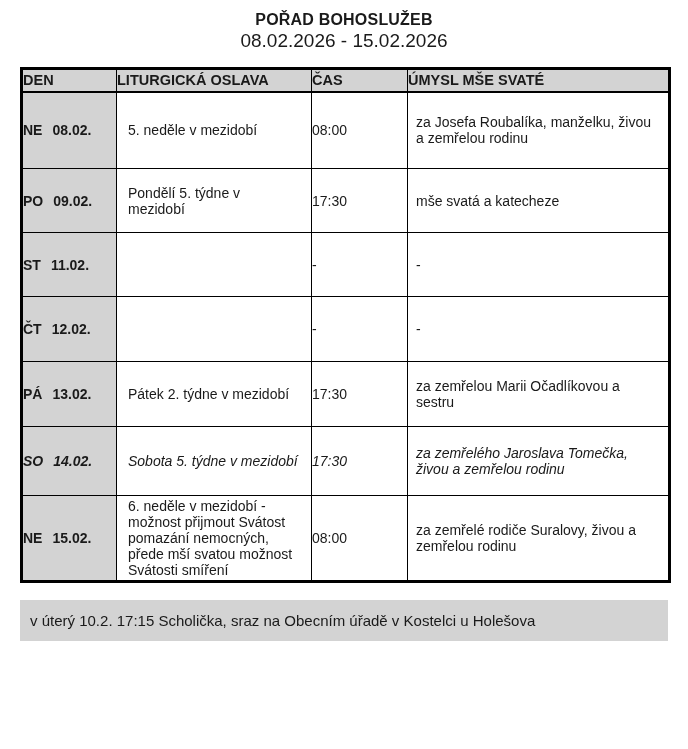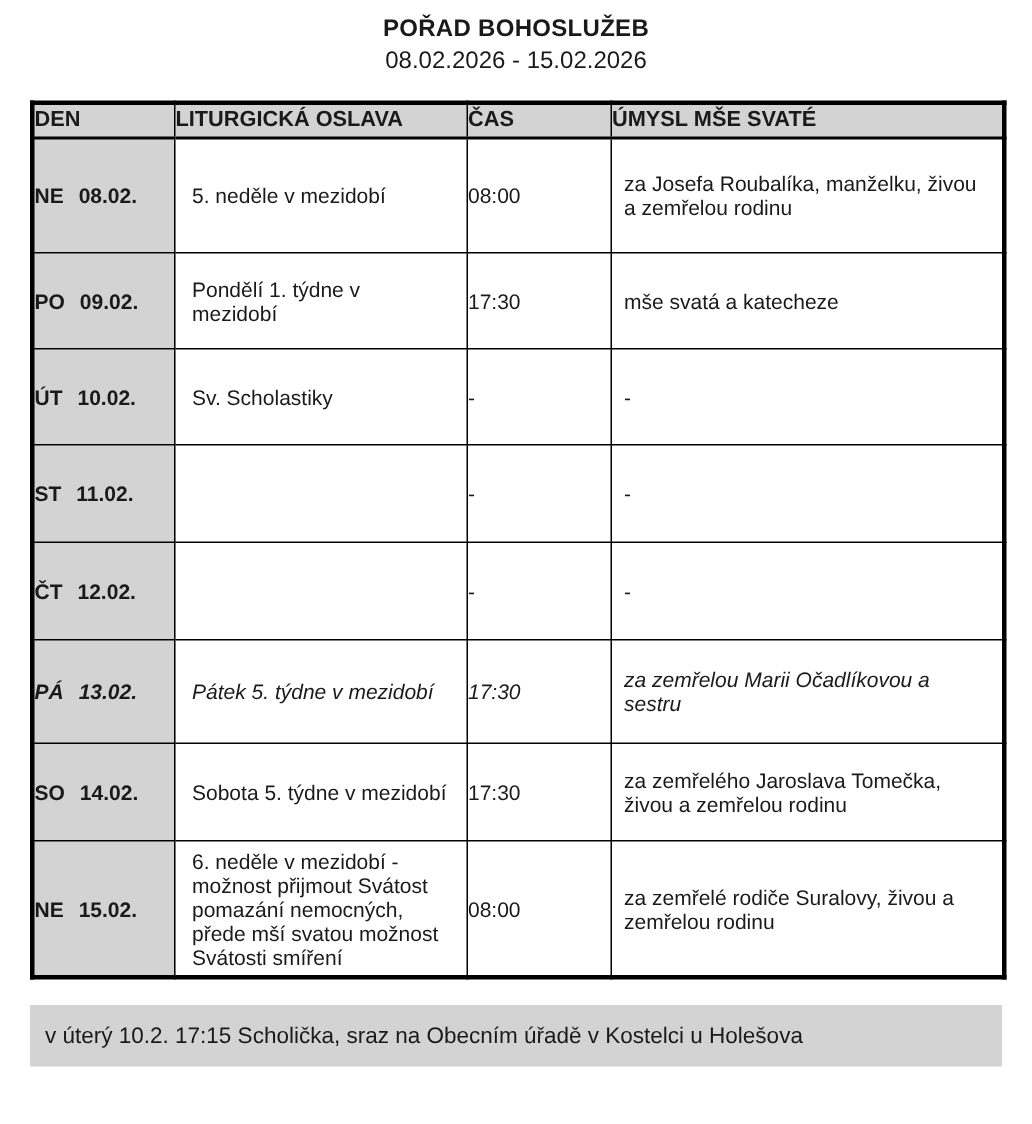--- a/index.html
+++ b/index.html
@@ -22,21 +22,21 @@
     background: #ffffff;
   }
   .doc-header { text-align: center; margin-bottom: 16px; }
   .title-line1, .title-line2 {
     font-size: 16px;
     font-weight: bold;
     line-height: 20px;
     letter-spacing: 0.2px;
   }
   .title-line3 {
-    font-size: 16px;
+    font-size: 19px;
     font-weight: normal;
     line-height: 20px;
     margin-top: 1px;
   }
   table.schedule {
     border-collapse: collapse;
     table-layout: fixed;
     width: 648px;
     border: 3px solid var(--border-color);
   }
@@ -121,33 +121,25 @@
     </td>
     <td class="oslava-cell">5. neděle v mezidobí</td>
     <td class="cas-cell">08:00</td>
     <td class="umysl-cell">za Josefa Roubalíka, manželku, živou a zemřelou rodinu</td>
   </tr>
 
   <tr>
     <td class="day-cell">
       <span class="day-abbr">PO</span><span class="day-date">09.02.</span>
     </td>
-    <td class="oslava-cell">Pondělí 1. týdne v mezidobí</td>
+    <td class="oslava-cell">Pondělí 5. týdne v mezidobí</td>
     <td class="cas-cell">17:30</td>
     <td class="umysl-cell">mše svatá a katecheze</td>
   </tr>
 
-  <tr>
-    <td class="day-cell">
-      <span class="day-abbr">ÚT</span><span class="day-date">10.02.</span>
-    </td>
-    <td class="oslava-cell">Sv. Scholastiky</td>
-    <td class="cas-cell">-</td>
-    <td class="umysl-cell">-</td>
-  </tr>
 
   <tr>
     <td class="day-cell">
       <span class="day-abbr">ST</span><span class="day-date">11.02.</span>
     </td>
     <td class="oslava-cell"></td>
     <td class="cas-cell">-</td>
     <td class="umysl-cell">-</td>
   </tr>
 
@@ -157,21 +149,21 @@
     </td>
     <td class="oslava-cell"></td>
     <td class="cas-cell">-</td>
     <td class="umysl-cell">-</td>
   </tr>
 
   <tr>
     <td class="day-cell">
       <span class="day-abbr">PÁ</span><span class="day-date">13.02.</span>
     </td>
-    <td class="oslava-cell">Pátek 5. týdne v mezidobí</td>
+    <td class="oslava-cell">Pátek 2. týdne v mezidobí</td>
     <td class="cas-cell">17:30</td>
     <td class="umysl-cell">za zemřelou Marii Očadlíkovou a sestru</td>
   </tr>
 
   <tr>
     <td class="day-cell">
       <span class="day-abbr">SO</span><span class="day-date">14.02.</span>
     </td>
     <td class="oslava-cell">Sobota 5. týdne v mezidobí</td>
     <td class="cas-cell">17:30</td>

